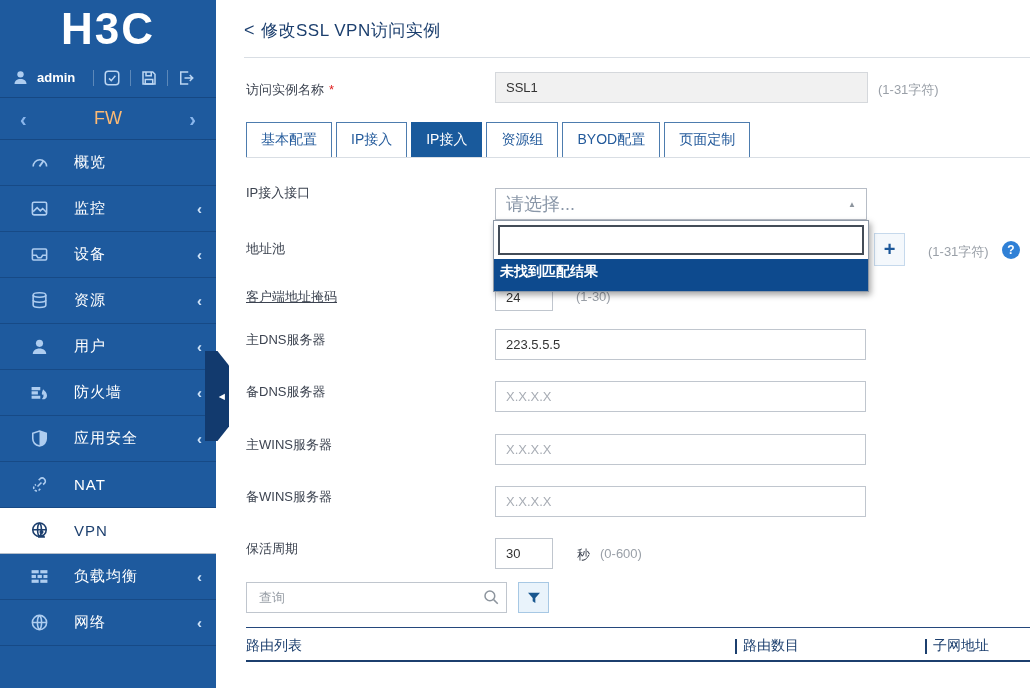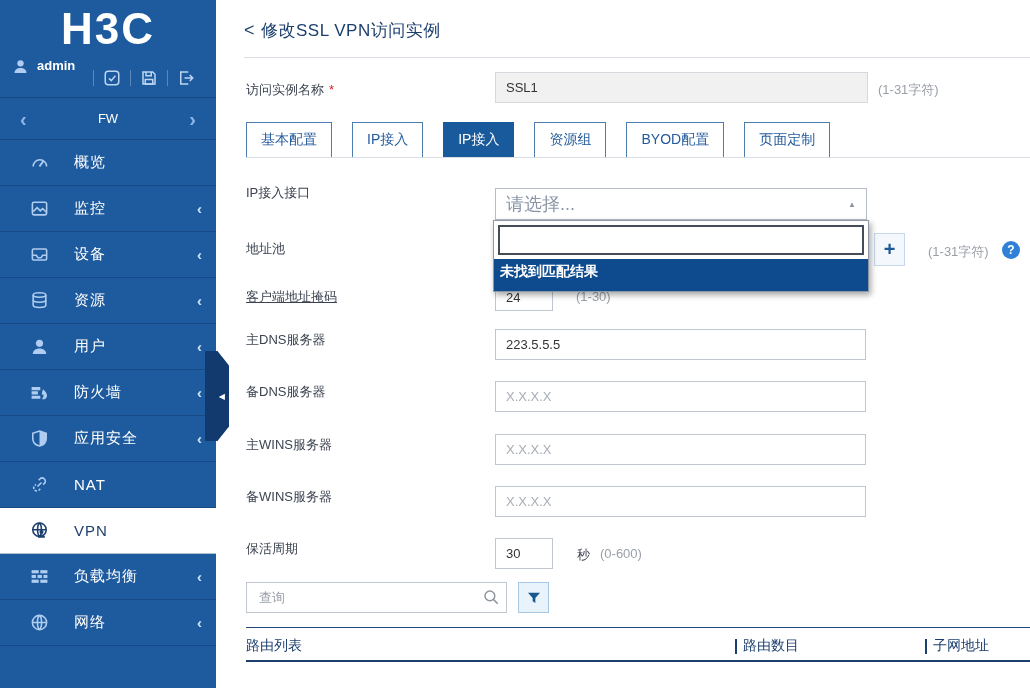--- a/index.html
+++ b/index.html
@@ -2,29 +2,29 @@
 <html><head>
 <meta charset="utf-8">
 <style>
   * { margin:0; padding:0; box-sizing:border-box; }
   html,body { width:1030px; height:688px; background:#fff; font-family:"Liberation Sans","DejaVu Sans",sans-serif; overflow:hidden; }
   #app { position:relative; width:1030px; height:688px; }
 
   
   #sidebar { position:absolute; left:0; top:0; width:216px; height:688px; background:#1e5a9e; color:#e8f1fb; }
   .logo { height:58px; display:flex; align-items:center; justify-content:center; color:#fff; font-size:44px; font-weight:bold; letter-spacing:2px;text-align:right; }
-  .admin-row { height:40px; display:flex; padding:0 12px; border-bottom:1px solid rgba(10,40,80,.35); }
+  .admin-row { height:40px; display:flex; align-items:center; padding:0 12px; border-bottom:1px solid rgba(10,40,80,.35); }
   .admin-row .uicon { color:#aecdf0; margin-right:8px; display:flex; }
   .admin-name { color:#fff; font-size:13px; font-weight:bold; flex:0 0 auto; }
   .admin-actions { margin-left:auto; display:flex; align-items:center; }
   .admin-actions .abtn { color:#bcd6f2; padding:0 9px; display:flex; cursor:pointer; }
   .admin-actions .sep { width:1px; height:16px; background:rgba(255,255,255,.28); }
   .fw-row { height:42px; display:flex; align-items:center; justify-content:space-between; padding:0 20px; border-bottom:1px solid rgba(10,40,80,.35); }
   .fw-arrow { color:#8ab6ec; font-size:20px; font-weight:bold; line-height:1; cursor:pointer; }
-  .fw-label { color:#ffffff; font-size:13px; }
+  .fw-label { color:#fdba74; font-size:18px; }
   .menu-item { height:46px; display:flex; align-items:center; padding:0 14px 0 30px; border-bottom:1px solid rgba(10,40,80,.30); font-size:15px; cursor:pointer; }
   .menu-item .micon { width:19px; height:19px; margin-right:25px; color:#aecdf0; flex:0 0 auto; display:flex; }
   .menu-item .mlabel { color:#ffffff; letter-spacing:1px; }
   .menu-item .chev { margin-left:auto; color:#cfe3f8; font-size:15px; font-weight:bold; }
   .menu-item.active { background:#fff; }
   .menu-item.active .mlabel { color:#1c3f6e; }
   .menu-item.active .micon { color:#1c3f6e; }
   #collapse-handle { position:absolute; left:205px; top:351px; width:24px; height:90px; background:#123a6e;
     clip-path:polygon(0 0, 52% 0, 100% 16%, 100% 84%, 52% 100%, 0 100%); cursor:pointer; z-index:5;
     display:flex; align-items:center; justify-content:flex-end; }
@@ -37,21 +37,21 @@
   .back { cursor:pointer; margin-right:6px; font-size:18px; }
   .hr { border-top:1px solid #d9dee4; height:0; }
   .lbl { font-size:13px; color:#3c4350; }
   .req { color:#e02020; margin-left:5px; }
   .hint { font-size:13px; color:#9aa0a8; }
   .inp { border:1px solid #c0c6ce; height:31px; padding:0 10px; font-size:13px; color:#333; background:#fff; outline:none; font-family:inherit; }
   .inp::placeholder { color:#a8adb5; }
   .inp[readonly] { background:#f1f1f1; border-color:#d5d8dc; }
 
   
-  .tabs { left:30px; top:122px; display:flex; gap:20px; }
+  .tabs { left:30px; top:122px; display:flex; gap:4px; }
   .tab { height:36px; border:1px solid #4d7cae; background:#fff; color:#235a9b; font-size:14px; padding:0 14px; display:flex; align-items:center; cursor:pointer; }
   .tab.active { background:#195a9c; border-color:#195a9c; color:#fff; }
 
   
   .select { left:279px; top:188px; width:372px; height:32px; border:1px solid #b7bdc6; background:#fff; display:flex; align-items:center; padding:0 10px; cursor:pointer; }
   .select .sel-text { font-size:18px; color:#8a97a8; }
   .select .sel-arrow { margin-left:auto; font-size:8px; color:#8d959e; }
   .dropdown { left:277px; top:220px; width:376px; background:#fff; border:1px solid #8e99a7; box-shadow:2px 3px 6px rgba(0,0,0,.35); z-index:10; }
   .dd-search { display:block; width:calc(100% - 8px); margin:4px; height:30px; border:2px solid #434c57; padding:0 6px; font-size:13px; outline:none; font-family:inherit; }
   .dd-option { height:32px; line-height:24px; background:#0d4a8e; color:#fff; font-size:14px; font-weight:600; padding-left:6px; cursor:pointer; }

